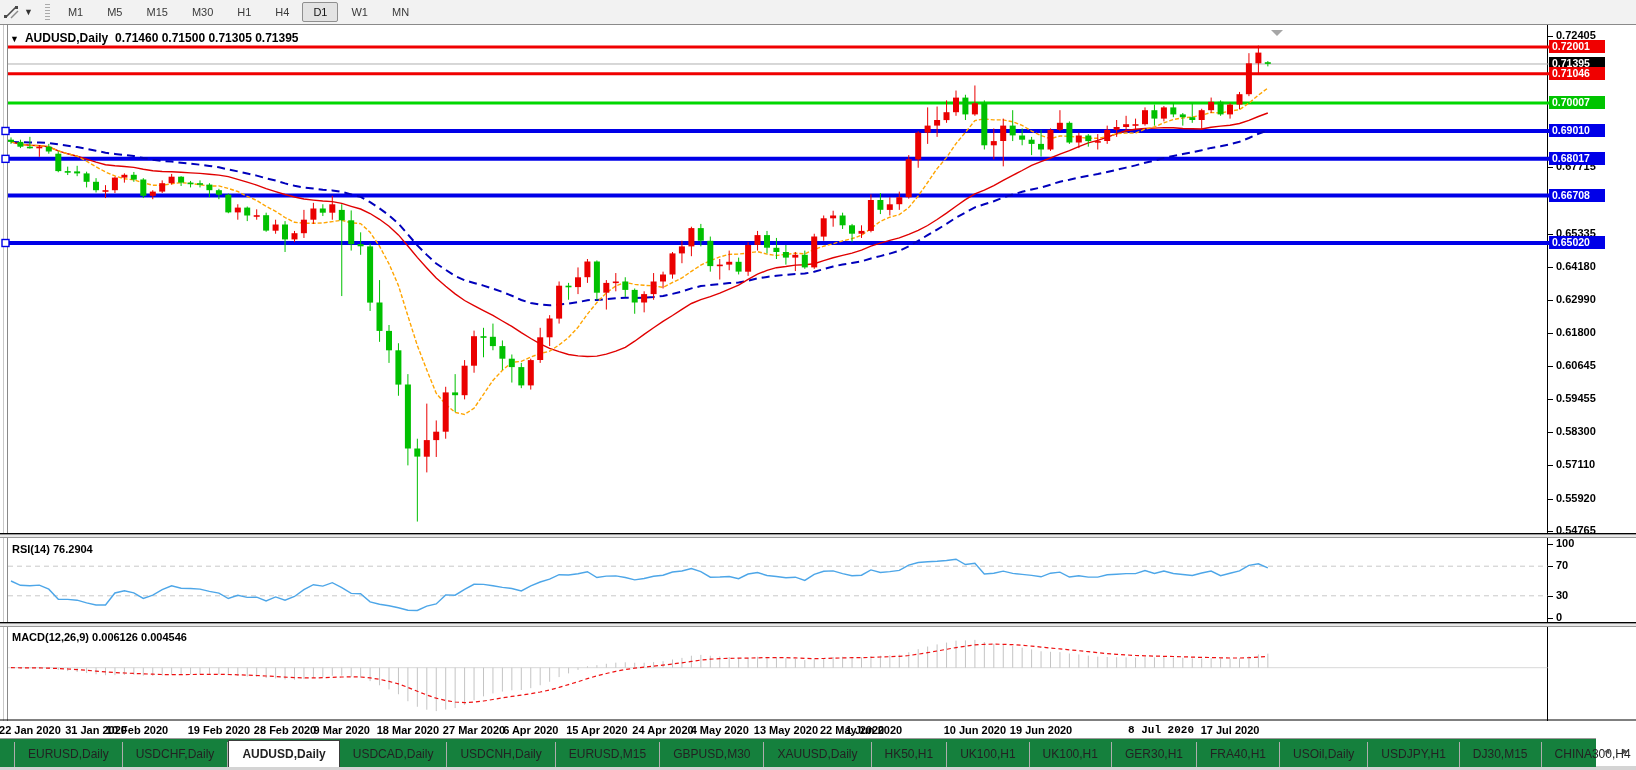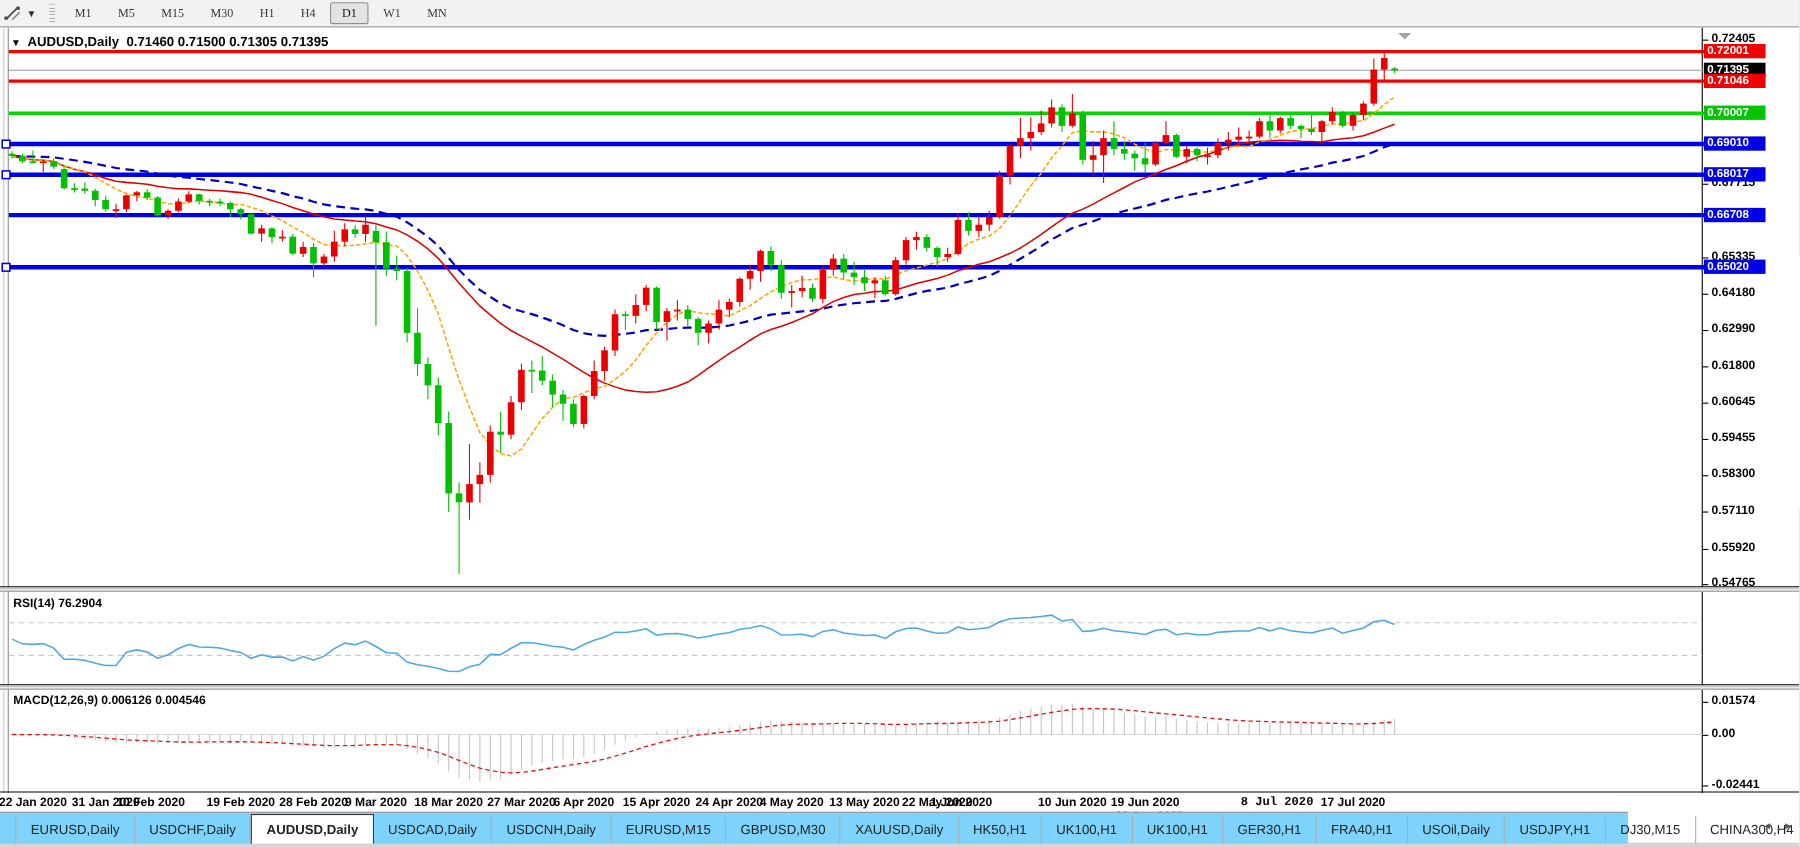--- a/index.html
+++ b/index.html
@@ -5,38 +5,38 @@
   html,body{margin:0;padding:0;background:#d8d8d8;}
   #app{position:relative;width:1636px;height:770px;background:#fff;overflow:hidden;
        font-family:"Liberation Sans","DejaVu Sans",sans-serif;-webkit-font-smoothing:none;}
   
   #toolbar{position:absolute;left:0;top:0;width:1636px;height:24px;background:#f2f2f2;
            border-bottom:1px solid #8a8a8a;display:flex;align-items:center;}
   .tool-icon-wrap{display:flex;align-items:center;padding:0 4px 0 3px;}
   .caret{font-size:9px;color:#333;margin-left:3px;}
   .grip{width:5px;height:16px;margin:0 6px 0 8px;
         background:repeating-linear-gradient(to bottom,#aaa 0,#aaa 1px,transparent 1px,transparent 3px);}
-  .tfbtn{font-size:11px;color:#3a3a3a;padding:3px 10px;margin:0 1px;border:1px solid transparent;cursor:default;font-family:Liberation Serif, serif;}
+  .tfbtn{font-size:11px;color:#3a3a3a;padding:3px 10px;margin:0 1px;border:1px solid transparent;cursor:default;}
   .tfbtn.active{background:#e3e3e3;border:1px solid #8f8f8f;border-radius:2px;color:#111;}
   
   .panel-svg{position:absolute;left:0;}
   #chart-title{position:absolute;left:10px;top:31px;font-size:12px;color:#000;font-weight:600;z-index:5;}
   #chart-title .tri{font-size:9px;margin-right:6px;}
   .pane-label{position:absolute;left:12px;font-size:11px;color:#000;font-weight:600;z-index:5;}
   .splitter{position:absolute;left:0;width:1636px;background:#e9e9e9;border-top:1px solid #9a9a9a;border-bottom:1px solid #9a9a9a;z-index:4;}
   
   .axis-layer{position:absolute;left:1548px;width:88px;z-index:6;}
   .tick-label{position:absolute;left:8px;font-size:11px;font-weight:600;color:#000;white-space:nowrap;}
   .tick-mark{position:absolute;left:0;width:5px;height:1px;background:#000;}
   .price-badge{position:absolute;left:1px;height:13px;line-height:13px;padding:0 3px;min-width:50px;
                font-size:10.5px;font-weight:700;color:#fff;z-index:7;}
   #date-axis{position:absolute;left:0;top:721px;width:1636px;height:17px;background:#fff;z-index:5;}
   .date-label{position:absolute;top:3px;width:90px;text-align:center;font-size:11px;font-weight:600;color:#000;white-space:nowrap;}
   
-  #tabbar{position:absolute;left:0;top:738px;width:1480px;height:28px;background:#7dd3fc;
+  #tabbar{position:absolute;left:0;top:738px;width:1596px;height:28px;background:#15803d;
           border-top:1px solid #9a9a9a;display:flex;align-items:center;z-index:8;}
   #tabs{display:flex;align-items:flex-end;height:28px;margin-left:14px;}
   .tab{font-size:12px;color:#222;padding:5px 13px 6px 13px;border-right:1px solid #adadad;white-space:nowrap;}
   .tab:first-child{border-left:1px solid #adadad;}
   .tab.active{background:#fff;font-weight:700;border:1px solid #3c3c3c;border-bottom:none;padding-top:6px;}
   #tab-scroll{position:absolute;right:6px;top:746px;display:flex;gap:10px;z-index:9;}
   .scroll-arrow{font-size:9px;color:#555;}
   #below-tabs{position:absolute;left:0;top:766px;width:1636px;height:4px;background:#d4d4d4;}
 </style>
 </head>
@@ -579,27 +579,29 @@
       <div class="tick-label" style="top: 498.954px;">0.54765</div>
       <div class="price-badge" style="top: 14.9839px; background: rgb(240, 0, 0);">0.72001</div>
       <div class="price-badge" style="top: 31.9998px; background: rgb(0, 0, 0);">0.71395</div>
       <div class="price-badge" style="top: 41.7994px; background: rgb(240, 0, 0);">0.71046</div>
       <div class="price-badge" style="top: 70.9734px; background: rgb(0, 196, 0);">0.70007</div>
       <div class="price-badge" style="top: 98.9682px; background: rgb(0, 0, 232);">0.69010</div>
       <div class="price-badge" style="top: 126.851px; background: rgb(0, 0, 232);">0.68017</div>
       <div class="price-badge" style="top: 163.606px; background: rgb(0, 0, 232);">0.66708</div>
       <div class="price-badge" style="top: 211.003px; background: rgb(0, 0, 232);">0.65020</div>
     </div>
-  <div id="macd-axis" class="axis-layer" style="top:627px;height:94px;">
-      <div class="tick-mark" style="top: 10.6996px;"></div>
-      <div class="tick-label" style="top: 3.69956px;">0.01574</div>
-      <div class="tick-mark" style="top: 40.7px;"></div>
-      <div class="tick-label" style="top: 33.7px;">0.00</div>
-      <div class="tick-mark" style="top: 87.2255px;"></div>
-      <div class="tick-label" style="top: 80.2255px;">-0.02441</div>
+  <div id="rsi-axis" class="axis-layer" style="top:538px;height:85px;">
+      <div class="tick-mark" style="top: 6px;"></div>
+      <div class="tick-label" style="top: -1px;">100</div>
+      <div class="tick-mark" style="top: 28.2px;"></div>
+      <div class="tick-label" style="top: 21.2px;">70</div>
+      <div class="tick-mark" style="top: 57.8px;"></div>
+      <div class="tick-label" style="top: 50.8px;">30</div>
+      <div class="tick-mark" style="top: 80px;"></div>
+      <div class="tick-label" style="top: 73px;">0</div>
     </div>
 
   <div id="date-axis">
       <div class="date-label" style="left: -15.1px;">22 Jan 2020</div>
       <div class="date-label" style="left: 51.05px;">31 Jan 2020</div>
       <div class="date-label" style="left: 92px;">10 Feb 2020</div>
       <div class="date-label" style="left: 173.9px;">19 Feb 2020</div>
       <div class="date-label" style="left: 240.05px;">28 Feb 2020</div>
       <div class="date-label" style="left: 296.75px;">9 Mar 2020</div>
       <div class="date-label" style="left: 362.9px;">18 Mar 2020</div>

